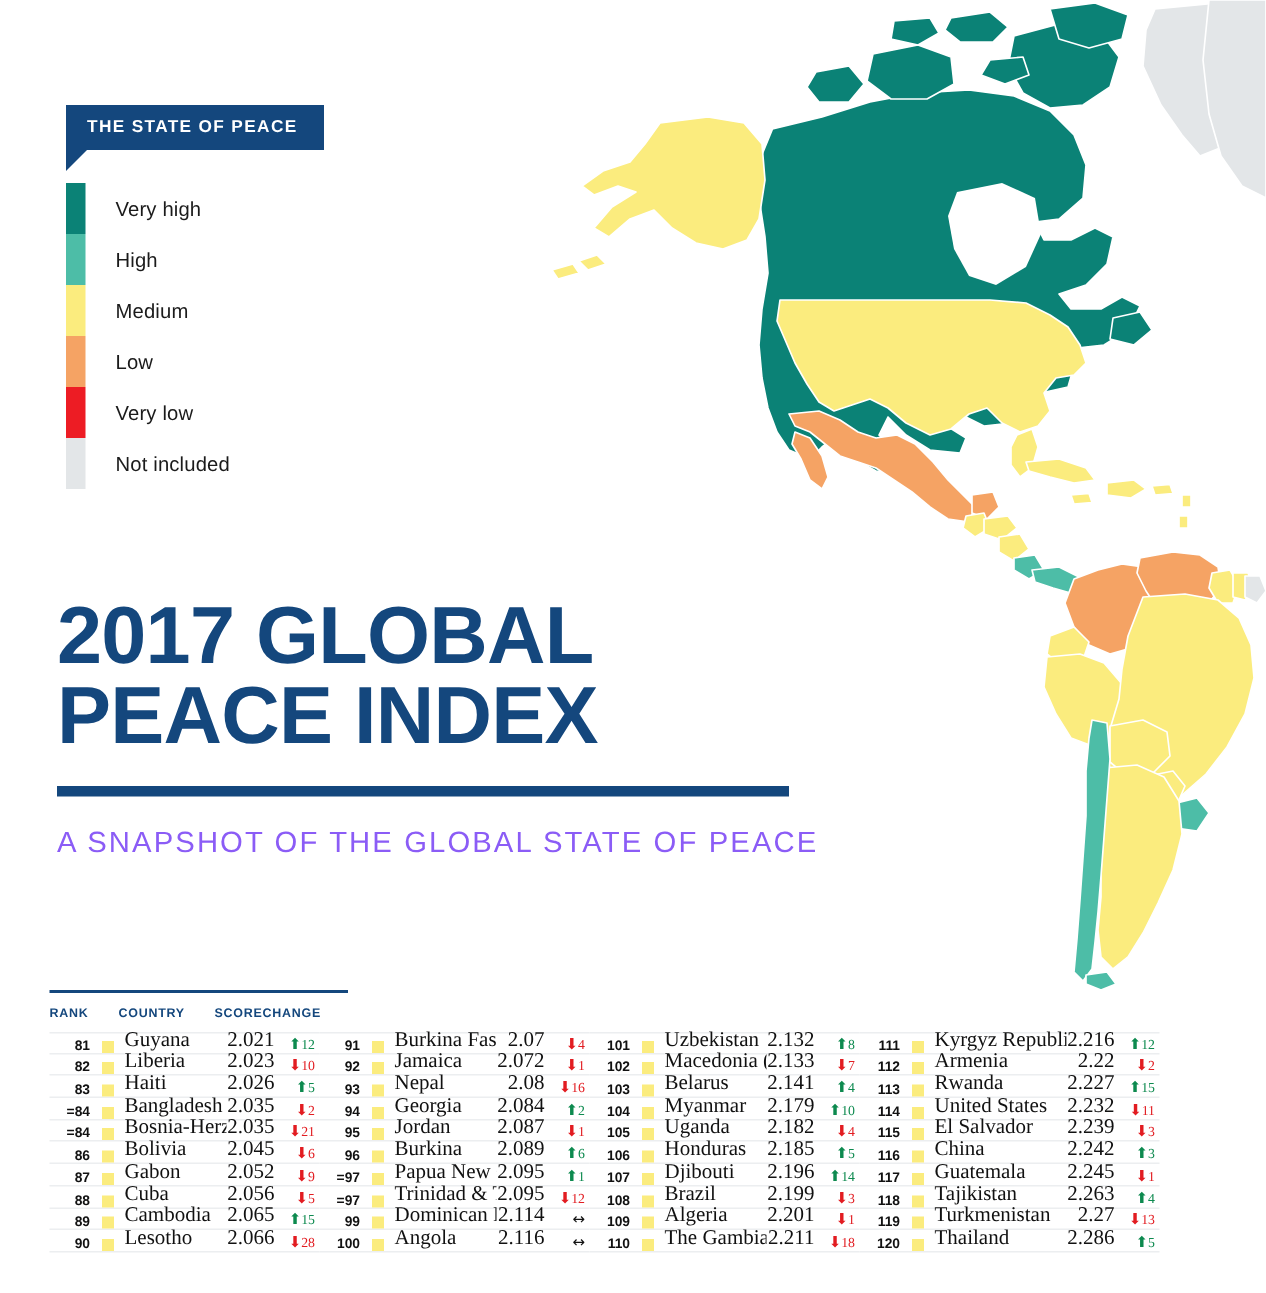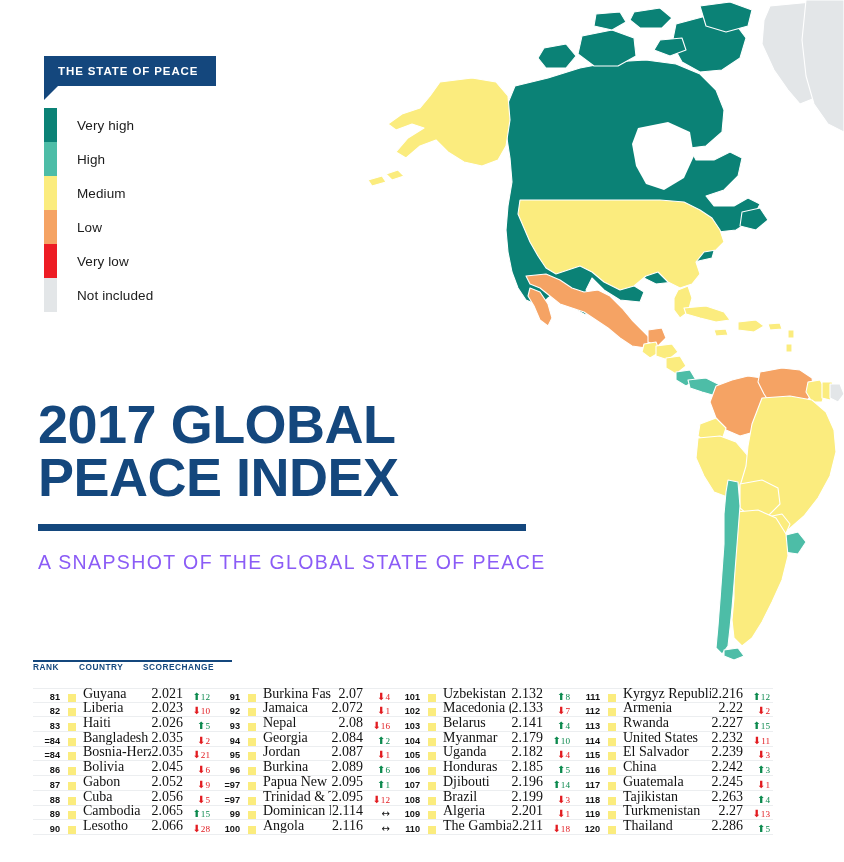--- a/index.html
+++ b/index.html
@@ -9,21 +9,21 @@
     font-family: "Liberation Sans", sans-serif;
     overflow: hidden;
   }
   #page { position: relative; width: 844px; height: 862px; background: #fff; }
 
   
   #map-layer { position: absolute; left: 0; top: 0; width: 844px; height: 670px; }
   #map-layer svg { display: block; width: 844px; height: 670px; }
 
   
-  #legend { position: absolute; left: 44px; top: 56px; width: 200px; }
+  #legend { position: absolute; left: 44px; top: 70px; width: 200px; }
   #legend-banner {
     position: relative;
     background: #14477d;
     color: #ffffff;
     font-size: 11.5px;
     font-weight: bold;
     letter-spacing: 0.9px;
     padding: 9px 12px 9px 14px;
     width: 172px;
   }
@@ -73,21 +73,21 @@
   
   #table-area {
     position: absolute; left: 33px; top: 660px;
     width: 806px; height: 200px;
     display: flex;
   }
   .table-col { width: 180px; flex: 0 0 180px; margin-right: 0; }
   .table-col.wide { width: 200px; flex: 0 0 200px; }
   .col-head-rule { height: 2px; background: #14477d; width: 199px; }
   .col-head {
-    display: flex; 
+    display: flex; align-items: flex-end;
     height: 20px;
     font-size: 8.3px; font-weight: bold;
     color: #14477d; letter-spacing: 0.5px;
     padding-bottom: 2px;
   }
   .ch-rank  { width: 30px; }
   .ch-country { flex: 1 1 auto; padding-left: 16px; }
   .ch-score { width: 34px; text-align: right; }
   .ch-change { width: 38px; text-align: right; }
 

